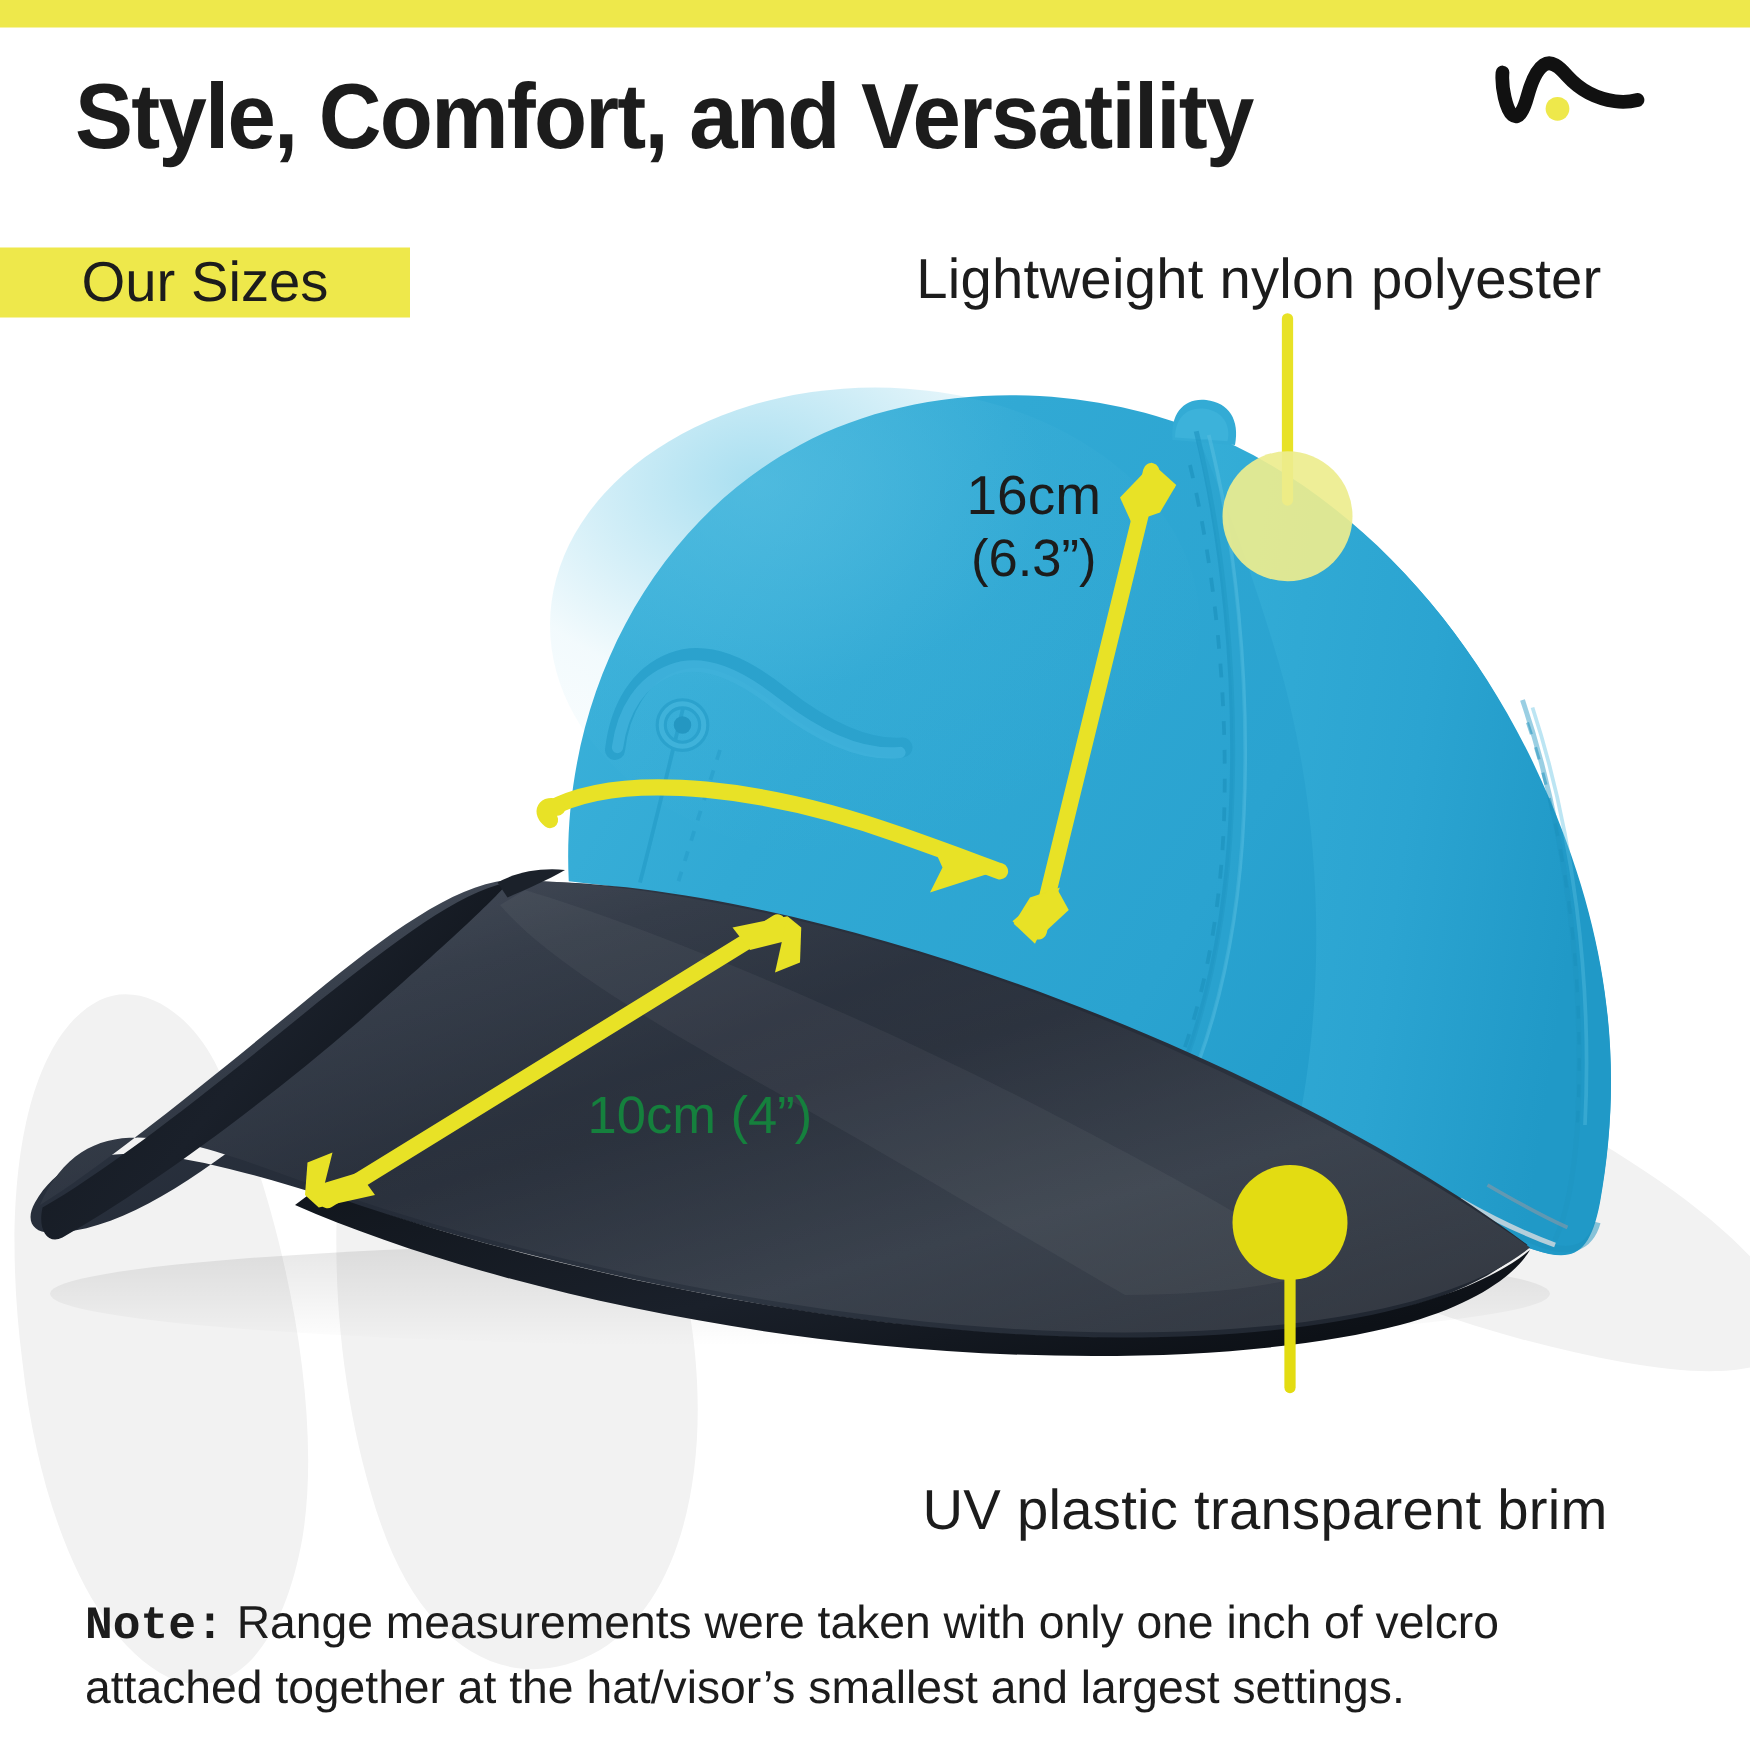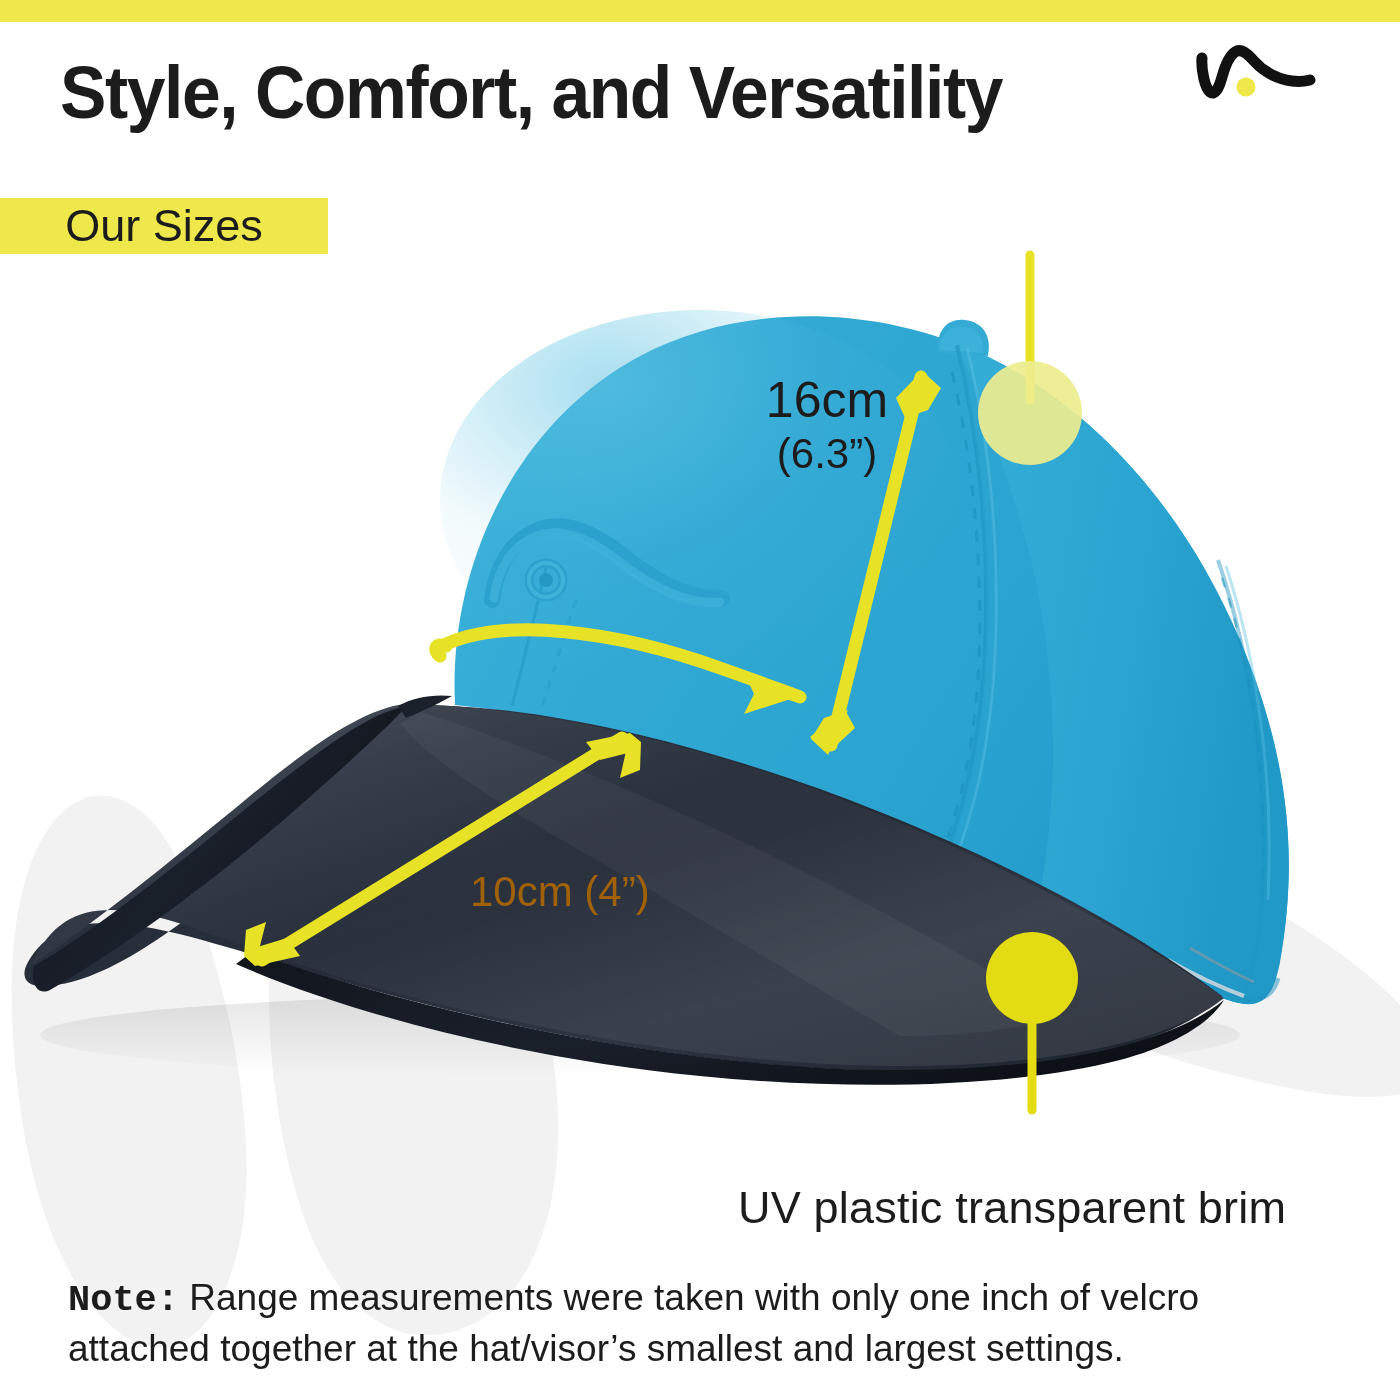--- a/index.html
+++ b/index.html
@@ -118,30 +118,30 @@
   
   #label-height {
     position: absolute;
     left: 762px;
     top: 372px;
     width: 130px;
     text-align: center;
     color: #1c1c1c;
     line-height: 1.15;
   }
-  #label-height .l1 { font-size: 50px; display:block; }
+  #label-height .l1 { font-size: 44px; display:block; }
   #label-height .l2 { font-size: 42px; display:block;text-align:center; }
 
   
   #label-brimdepth {
     position: absolute;
     left: 470px;
     top: 868px;
     font-size: 42px;
-    color: #a16207;
+    color: #15803d;
     white-space: nowrap;
   }
 
   
   #note {
     position: absolute;
     left: 68px;
     top: 1274px;
     width: 1270px;
     font-size: 37px;
@@ -354,20 +354,21 @@
     <g>
       <line x1="1030" y1="255" x2="1030" y2="400" stroke="#e8e226" stroke-width="9" stroke-linecap="round"></line>
       <circle cx="1030" cy="413" r="52" fill="#eded8e" fill-opacity="0.92"></circle>
     </g>
     <g>
       <line x1="1032" y1="1010" x2="1032" y2="1110" stroke="#e3dc12" stroke-width="9" stroke-linecap="round"></line>
       <circle cx="1032" cy="978" r="46" fill="#e3dc12"></circle>
     </g>
   </svg>
 
+  <div class="anno" id="label-nylon">Lightweight nylon polyester</div>
   <div class="anno" id="label-uvbrim">UV plastic transparent brim</div>
 
 
   <div id="label-height">
     <span class="l1">16cm</span>
     <span class="l2">(6.3”)</span>
   </div>
 
   <div id="label-brimdepth">10cm (4”)</div>
 

